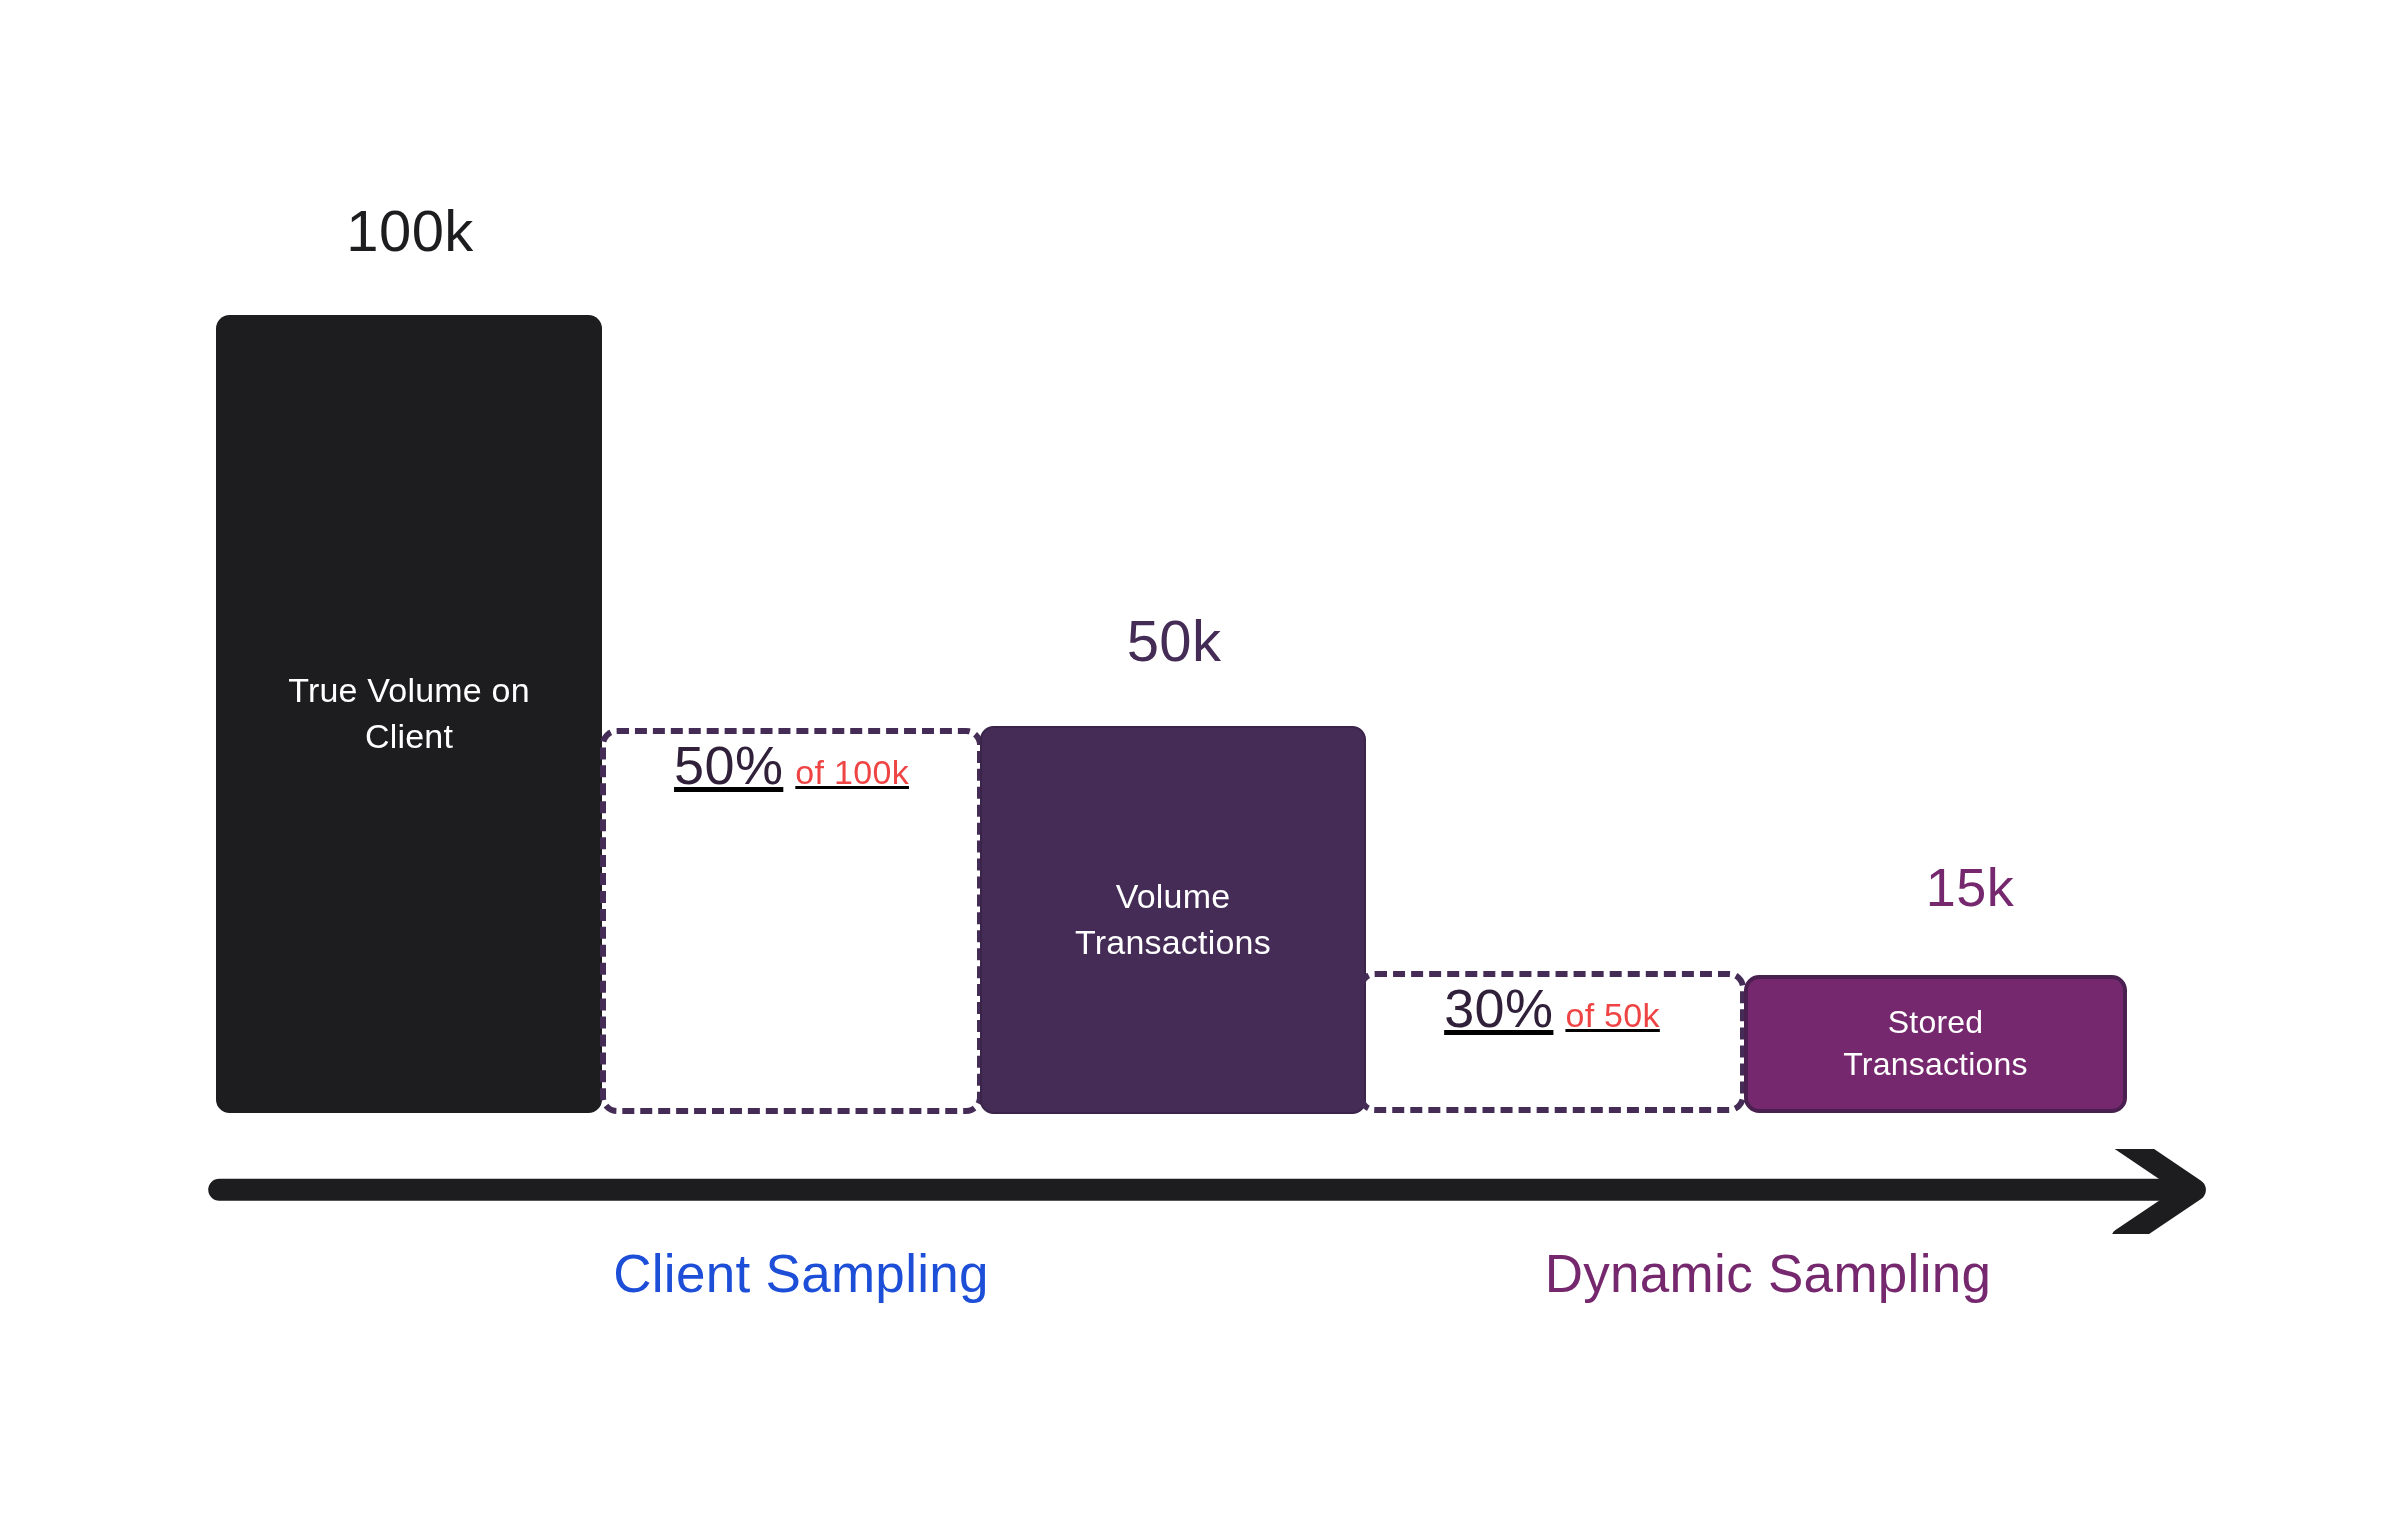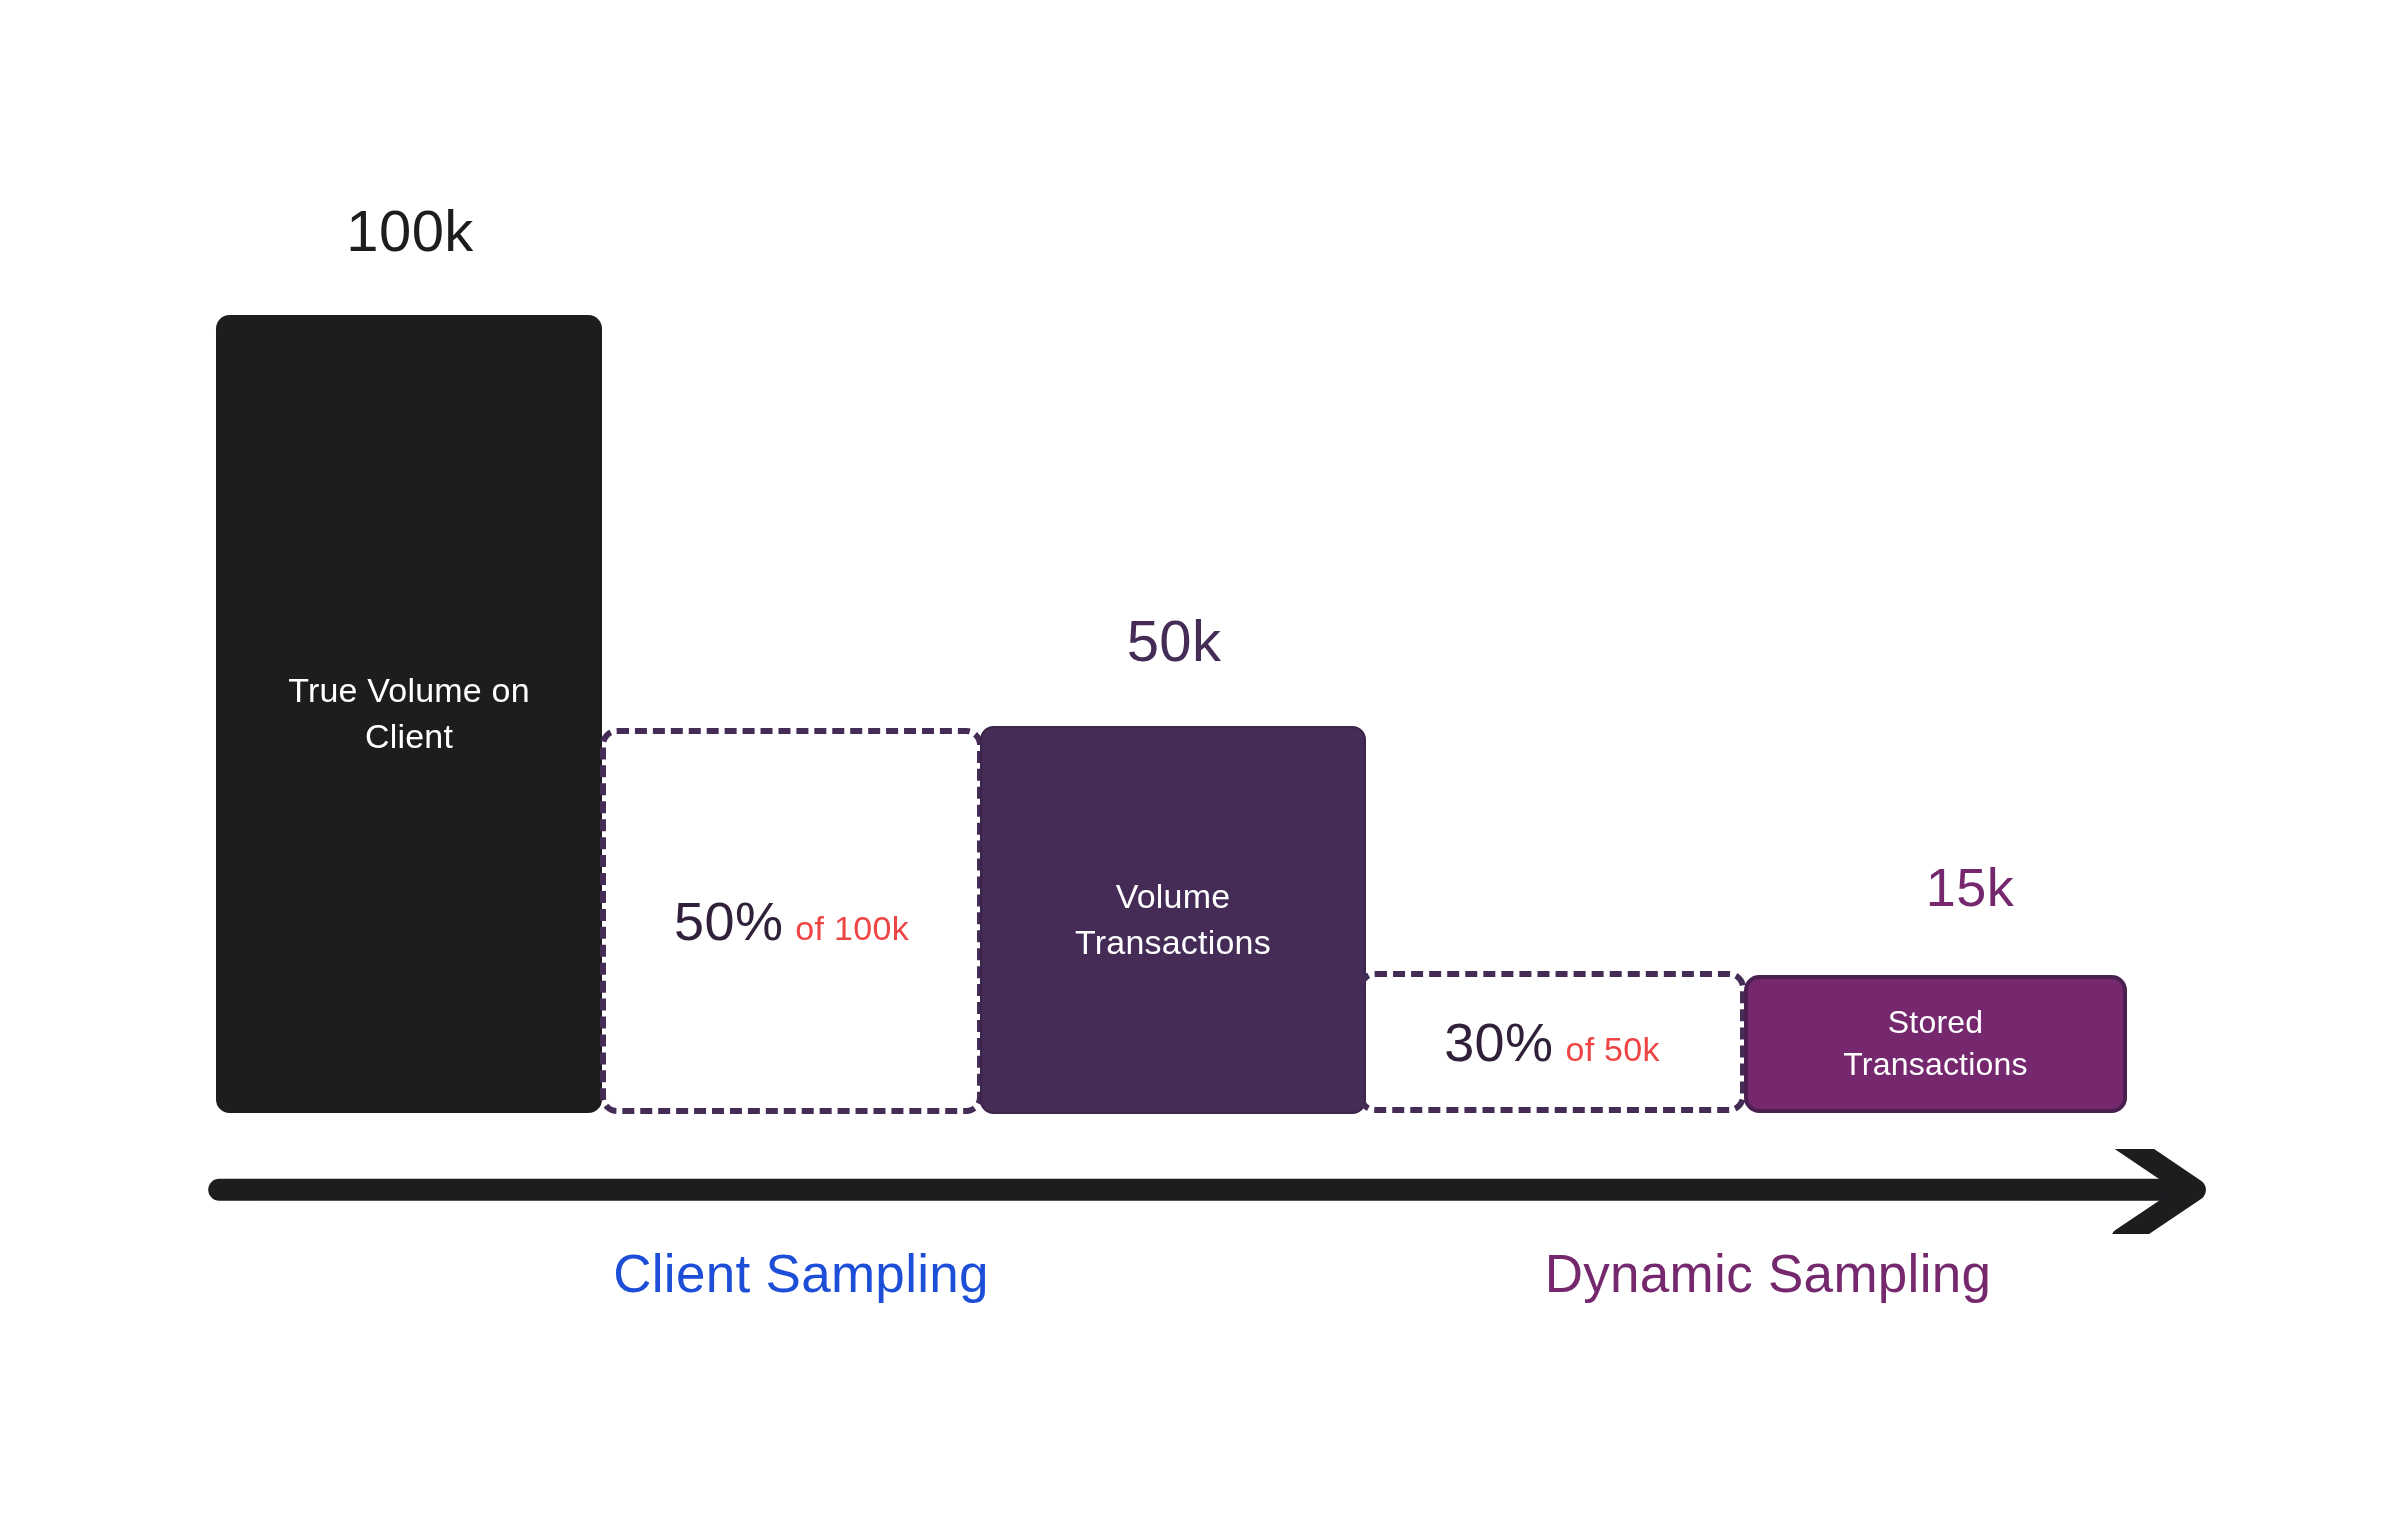--- a/index.html
+++ b/index.html
@@ -103,25 +103,25 @@
     color: #76286E;
     font-size: 54px;
     margin-left: 32px;
   }
 
   
   .dashed-region {
     position: absolute;
     box-sizing: border-box;
     display: flex;
-    align-items: center;
     justify-content: center;
     border: 6.8px dashed #452C56;
     border-radius: 17px;
     background: transparent;
+    text-decoration: underline;
   }
   #region-client-sampling {
     left: 600px;
     top: 728px;
     width: 383px;
     height: 386px;
   }
   #region-dynamic-sampling {
     left: 1358px;
     top: 971px;

